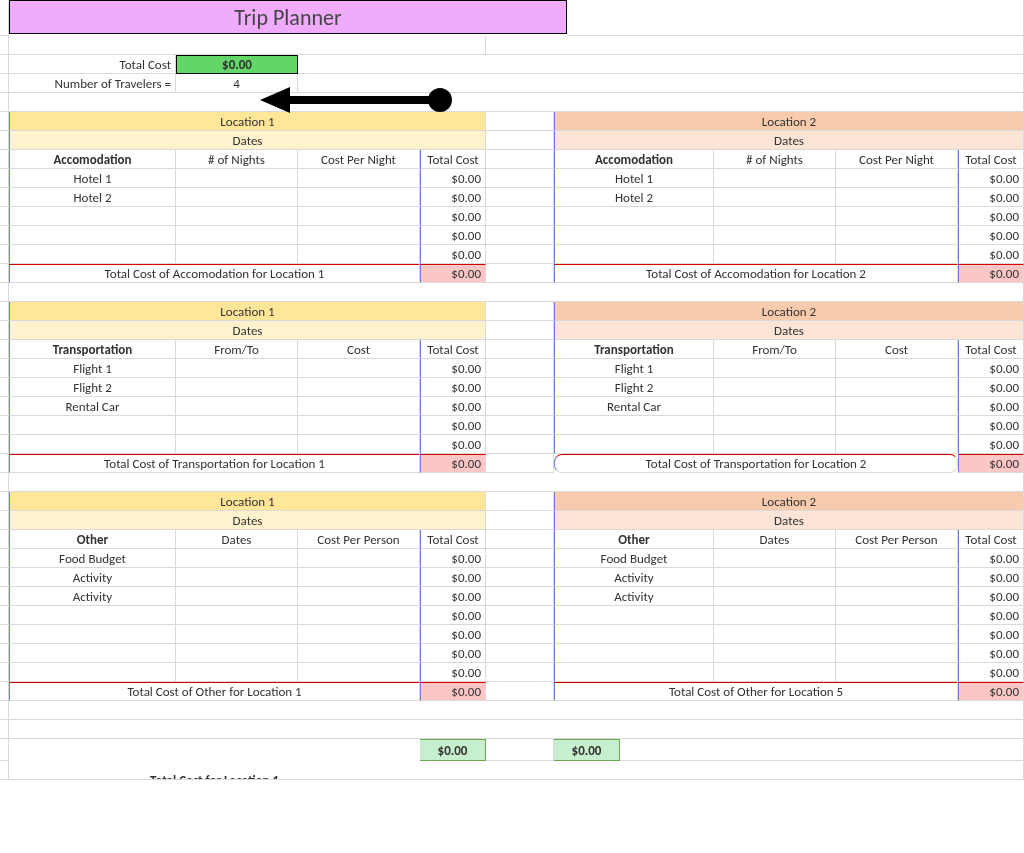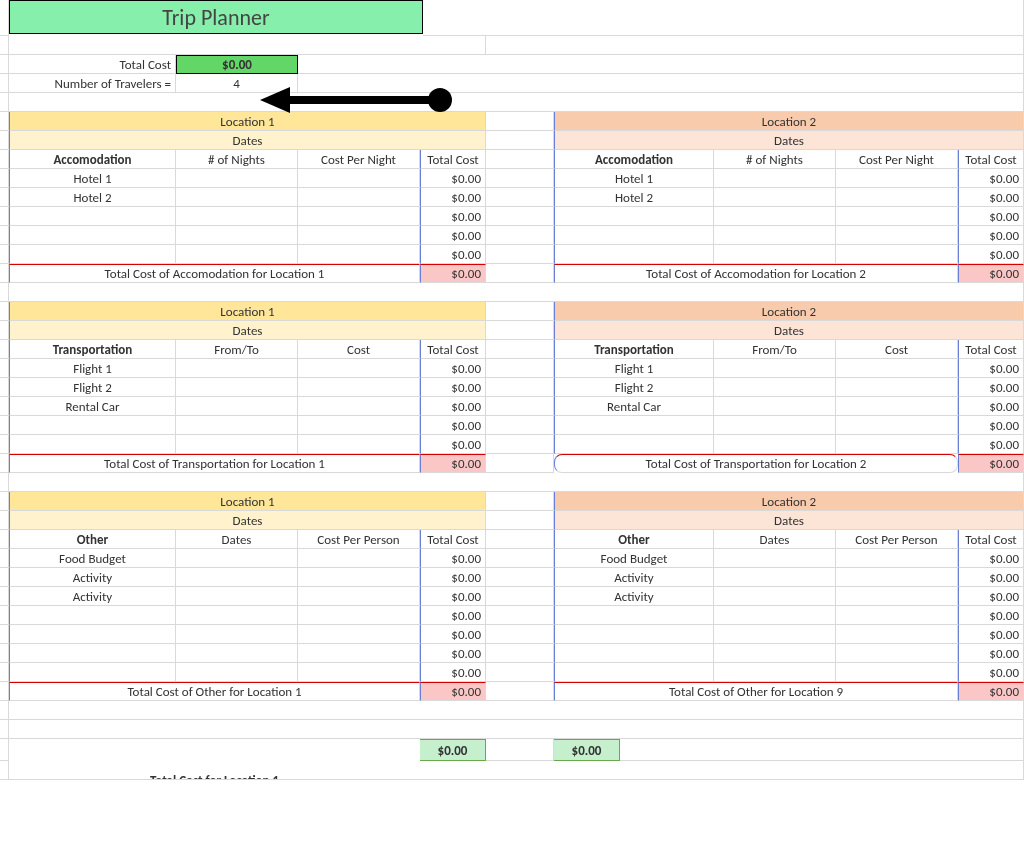--- a/index.html
+++ b/index.html
@@ -2,21 +2,21 @@
 <html><head>
   <meta charset="utf-8">
   <style>
     * { box-sizing: border-box; margin: 0; padding: 0; }
     body { font-family: Calibri, Arial, sans-serif; font-size: 13px; color: #333; background: #fff; width: 1024px; }
     .sheet { position: relative; }
     .row { display: flex; height: 19px; align-items: stretch; }
     .cell { border-right: 1px solid #d9d9d9; border-bottom: 1px solid #d9d9d9; display: flex; align-items: center; padding: 0 4px; }
     .rowhead-col { width: 9px; min-width: 9px; border-right: 1px solid #d9d9d9; border-bottom: 1px solid #d9d9d9; background: #fff; }
     
-    .title-cell { width: 414px; height: 34px; background: #86efac; border: 1.5px solid #000; display: flex; align-items: center; justify-content: center; font-size: 22px; color: #444; }
+    .title-cell { width: 558px; height: 34px; background: #f0abfc; border: 1.5px solid #000; display: flex; align-items: center; justify-content: center; font-size: 22px; color: #444; }
     
     .fill-cell { flex: 1; }
     .w-a { width: 167px; }
     .w-b { width: 122px; }
     .w-c { width: 122px; }
     .w-d { width: 66px; }
     .w-gap { width: 68px; }
     
     .right { justify-content: flex-end; }
     .center { justify-content: center; }
@@ -378,21 +378,21 @@
       <div class="cell center blue-l" style="width:160px;"></div>
       <div class="cell w-b"></div>
       <div class="cell w-c"></div>
       <div class="cell w-d right blue-l">$0.00</div>
     </div>
       <div class="row">
     <div class="rowhead-col"></div>
     <div class="cell redline-top center blue-l" style="width:411px;">Total Cost of Other for Location 1</div>
     <div class="cell sum-pink redline-top right w-d blue-l">$0.00</div>
     <div class="cell w-gap"></div>
-    <div class="cell redline-top center blue-l" style="width:404px;">Total Cost of Other for Location 9</div>
+    <div class="cell redline-top center blue-l" style="width:404px;">Total Cost of Other for Location 5</div>
     <div class="cell sum-pink redline-top right w-d blue-l">$0.00</div>
   </div>
       <div class="row">
         <div class="rowhead-col"></div>
         <div class="cell fill-cell"></div>
       </div>
     </div>
 
   <div class="row">
       <div class="rowhead-col"></div>

